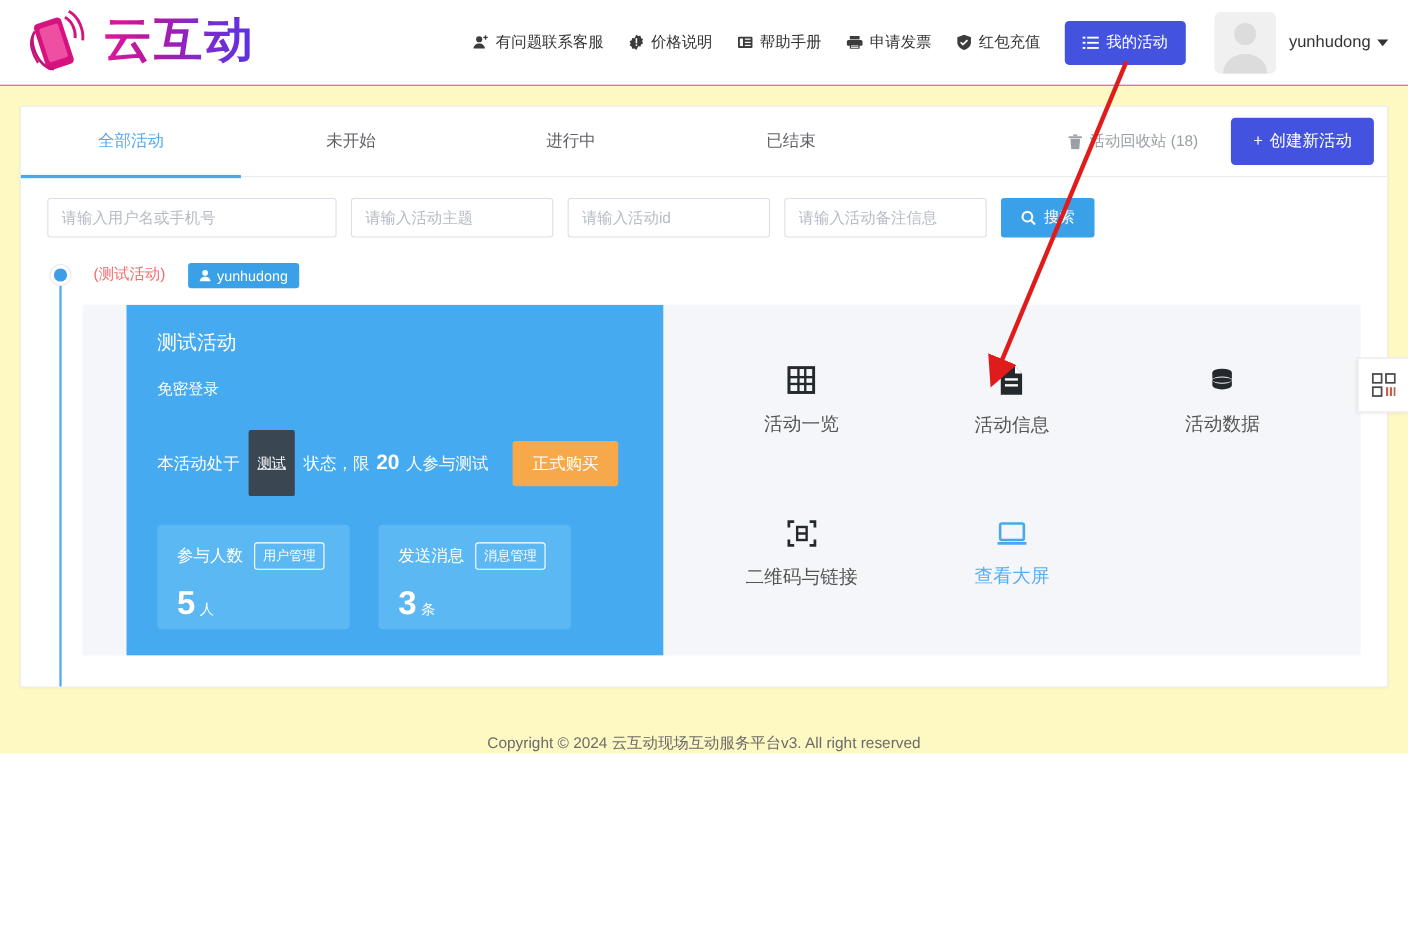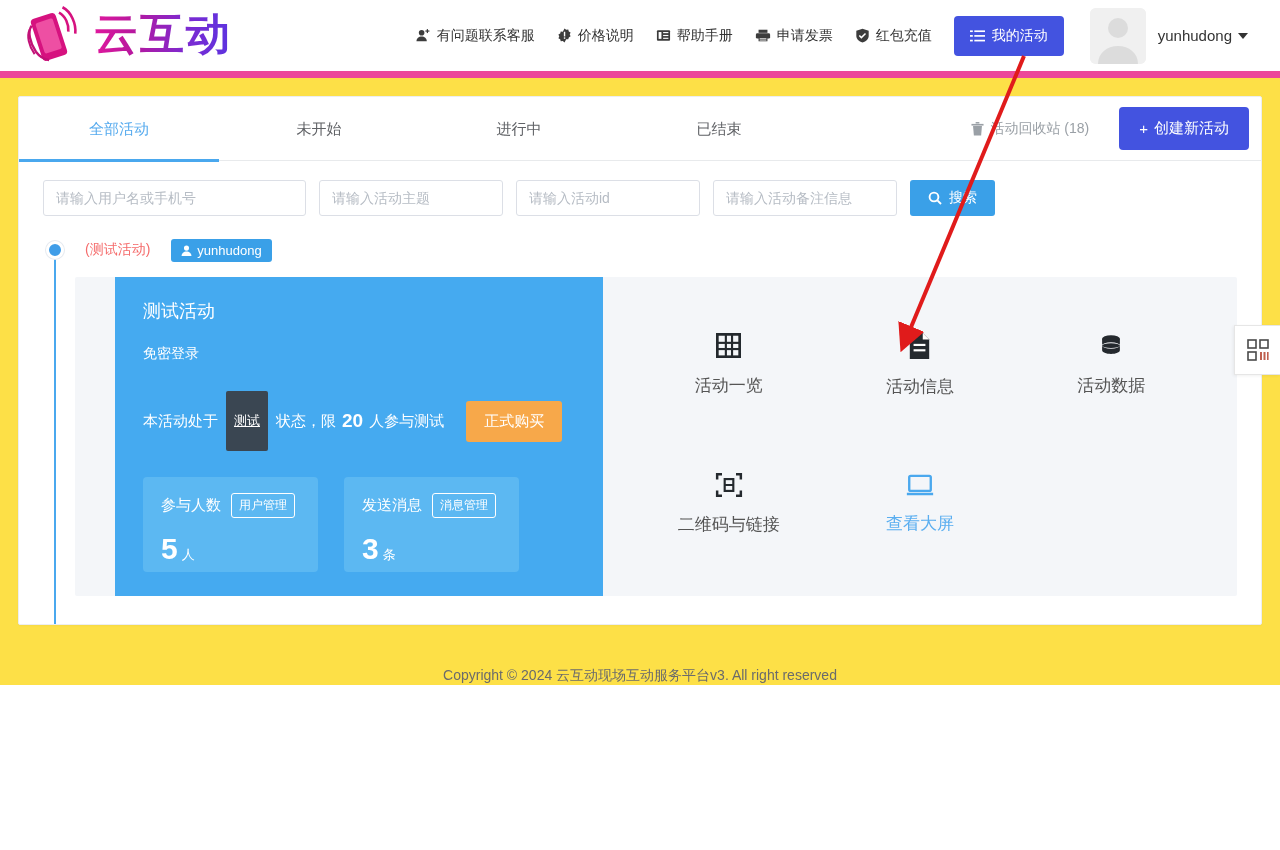--- a/index.html
+++ b/index.html
@@ -10,21 +10,21 @@
     overflow: hidden;
   }
 
   
   .header {
     position: relative;
     height: 78px;
     background: #ffffff;
     display: flex;
     align-items: center;
-    border-bottom: 7px solid #ec4899;
+    border-bottom: 1px solid #ec4899;
   }
   .logo-wrap {
     display: flex; align-items: center;
     margin-left: 22px;
     gap: 6px;
   }
   .logo-mark { width: 66px; height: 62px; flex: 0 0 auto; }
   .logo-text {
     font-size: 44px;
     font-weight: bold;
@@ -36,21 +36,21 @@
     -webkit-text-fill-color: transparent;
     line-height: 1;
     padding-bottom: 4px;
   }
 
   .topnav {
     margin-left: auto;
     display: flex;
     align-items: center;
     gap: 22px;
-    padding-right: 32px;
+    padding-right: 18px;
   }
   .topnav-item {
     display: flex; align-items: center; gap: 6px;
     font-size: 14px; color: #333; cursor: pointer;
     white-space: nowrap;
   }
   .topnav-item svg { display: block; }
   .btn-myact {
     display: flex; align-items: center; gap: 7px;
     background: #4353e0;
@@ -75,21 +75,21 @@
   .user-name {
     font-size: 15px; color: #333; white-space: nowrap;
     display: flex; align-items: center; gap: 6px;
     cursor: pointer;
   }
   .caret { width: 0; height: 0; border-left: 5px solid transparent; border-right: 5px solid transparent; border-top: 6px solid #333; }
 
   
   .page {
     padding: 18px 18px 0 18px;
-    background: #fde047;
+    background: #fef9c3;
   }
   .card {
     background: #fff;
     border: 1px solid #eceef1;
     border-radius: 2px;
     box-shadow: 0 1px 2px rgba(0,0,0,0.03);
   }
 
   .tabs-row {
     display: flex; align-items: center;

